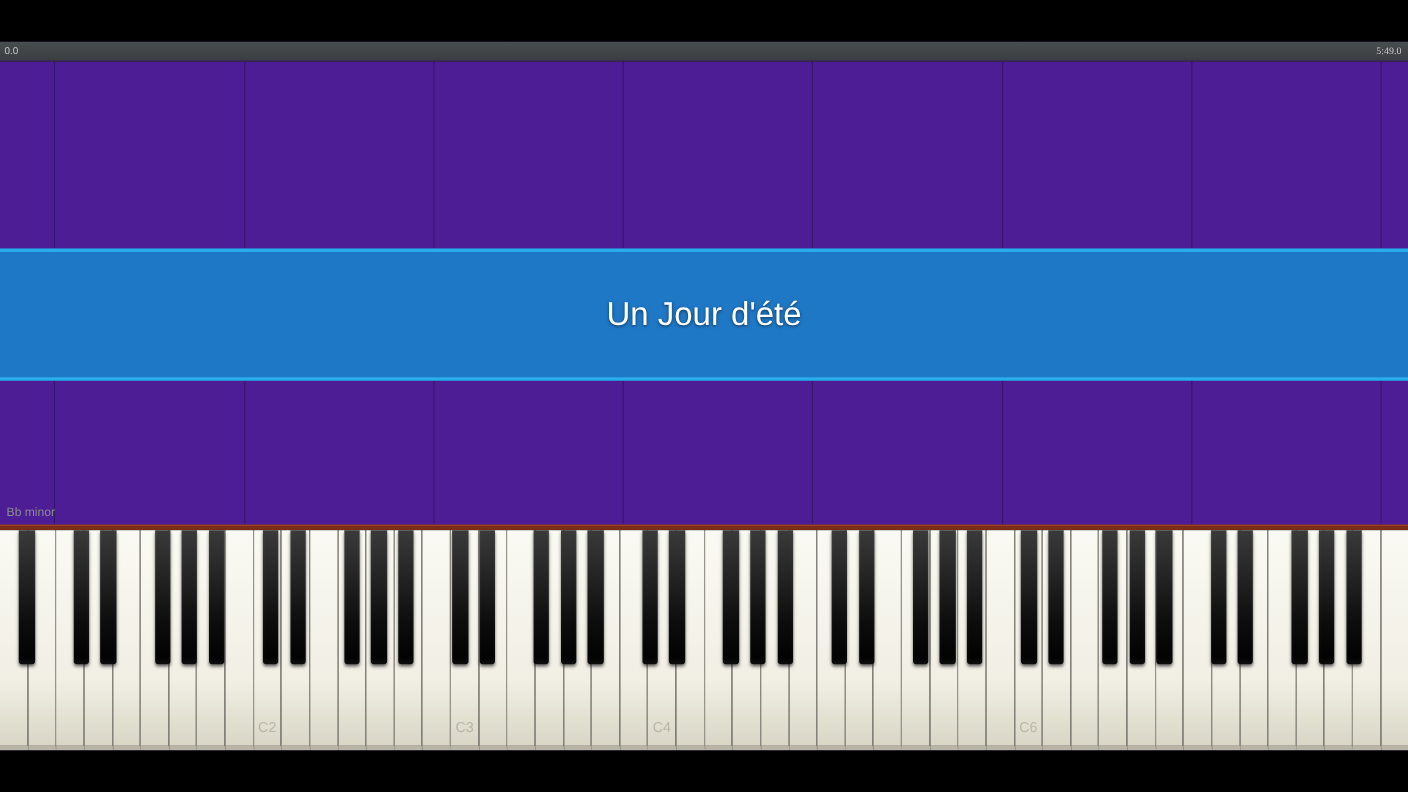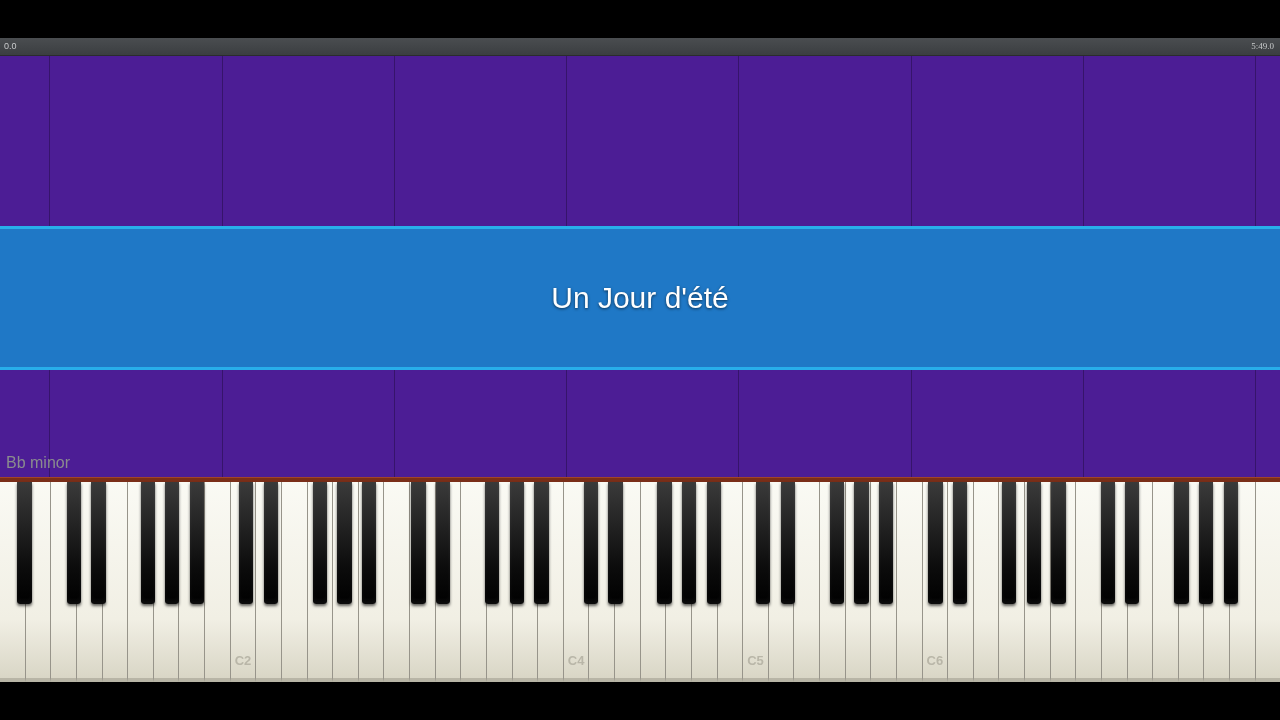--- a/index.html
+++ b/index.html
@@ -41,39 +41,39 @@
   .octave-lines div {
     position: absolute; top: 0; bottom: 0; width: 0;
     border-left: 1px solid rgba(0,0,0,0.28);
   }
 
   
   .banner {
     position: absolute;
     left: 0; right: 0;
     top: 170px;
-    height: 144px;
+    height: 120px;
     background: #1f78c6;
     border-top: 3px solid #28aeea;
     border-bottom: 3px solid #28aeea;
     display: flex;
     align-items: center;
     justify-content: center;
     color: #fff;
     font-size: 30px;
     font-weight: 400;
     text-shadow: 0 1px 3px rgba(0,0,0,0.6);
   }
 
   .keysig {
     position: absolute;
     left: 6px;
     bottom: 210px;
     color: #8a8c8e;
-    font-size: 16px;
+    font-size: 11px;
   }
 
   
   .felt {
     position: absolute;
     left: 0; right: 0;
     bottom: 200px;
     height: 5px;
     background: #7a2e18;
     border-top: 1px solid #a24428;
@@ -97,21 +97,21 @@
     border-bottom: 4px solid #b8b5a6;
     position: relative;
   }
   .white-key:last-child { border-right: none; }
   .white-key .lbl {
     position: absolute;
     bottom: 10px; left: 0; right: 0;
     text-align: center;
     font-size: 13px;
     color: #b9b6a8;
-    font-weight: 700;
+    font-weight: 400;
   }
   .blacks {
     position: absolute; left: 0; right: 0; top: 0;
     height: 122px;
     pointer-events: none;
   }
   .black-key {
     position: absolute;
     top: 0;
     height: 100%;
@@ -167,38 +167,38 @@
         <div class="white-key"></div>
         <div class="white-key">
           <div class="lbl">C2</div>
         </div>
         <div class="white-key"></div>
         <div class="white-key"></div>
         <div class="white-key"></div>
         <div class="white-key"></div>
         <div class="white-key"></div>
         <div class="white-key"></div>
+        <div class="white-key">
+          <div class="lbl">C3</div>
+        </div>
         <div class="white-key"></div>
         <div class="white-key"></div>
         <div class="white-key"></div>
         <div class="white-key"></div>
         <div class="white-key"></div>
         <div class="white-key"></div>
         <div class="white-key">
           <div class="lbl">C4</div>
         </div>
         <div class="white-key"></div>
         <div class="white-key"></div>
         <div class="white-key"></div>
         <div class="white-key"></div>
         <div class="white-key"></div>
         <div class="white-key"></div>
-        <div class="white-key">
-          <div class="lbl">C5</div>
-        </div>
         <div class="white-key"></div>
         <div class="white-key"></div>
         <div class="white-key"></div>
         <div class="white-key"></div>
         <div class="white-key"></div>
         <div class="white-key"></div>
         <div class="white-key">
           <div class="lbl">C6</div>
         </div>
         <div class="white-key"></div>

